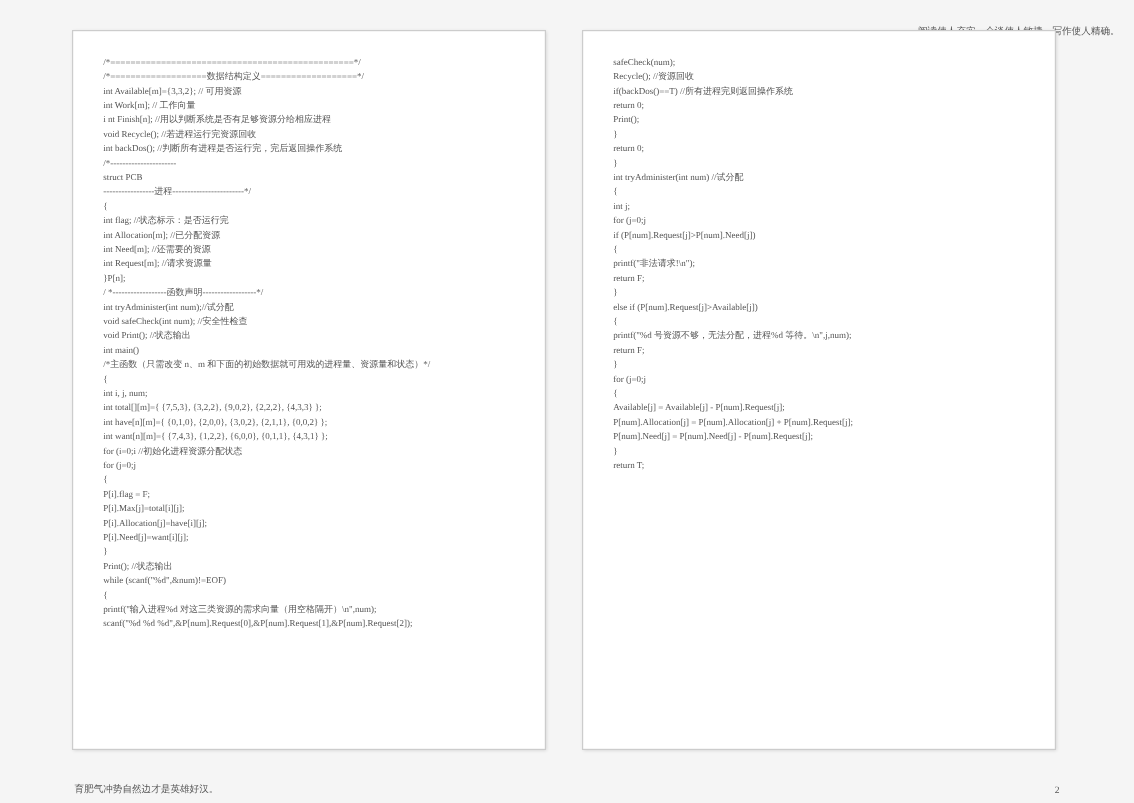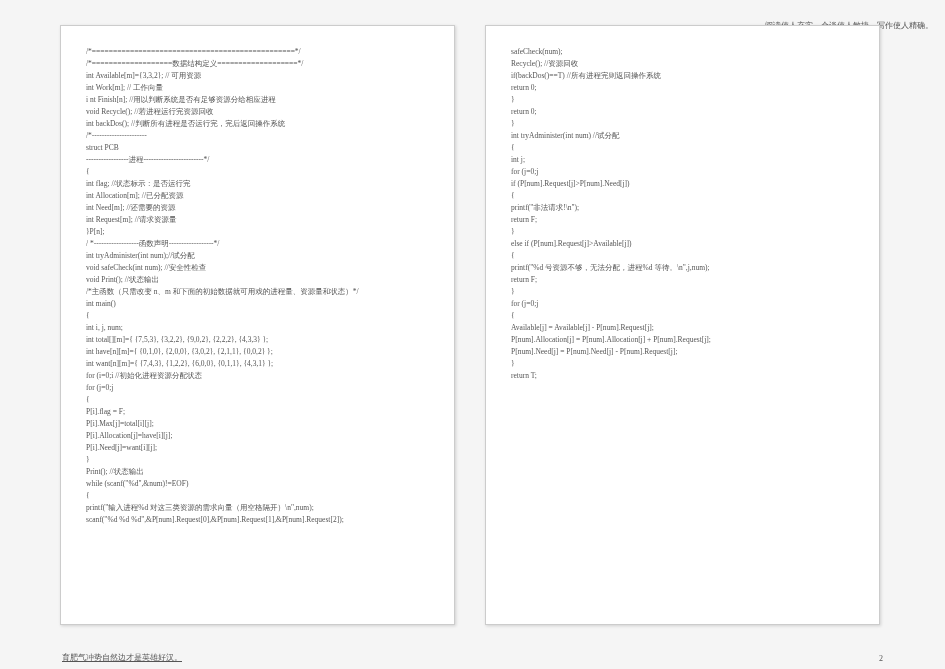--- a/index.html
+++ b/index.html
@@ -41,21 +41,20 @@
       font-size: 8px;
       color: #555;
       font-family: Liberation Serif, serif;
     }
     .bottom-left-note {
       position: absolute;
       bottom: 6px;
       left: 62px;
       font-size: 8px;
       color: #555;
-      text-decoration: underline;
     }
     .bottom-right-num {
       position: absolute;
       bottom: 6px;
       right: 62px;
       font-size: 8px;
       color: #555;
     }
   </style>
 </head>
@@ -81,22 +80,22 @@
         <div class="code-line">     int flag;             //状态标示：是否运行完</div>
         <div class="code-line">     int Allocation[m];    //已分配资源</div>
         <div class="code-line">     int Need[m];          //还需要的资源</div>
         <div class="code-line">     int Request[m];       //请求资源量</div>
         <div class="code-line">  }P[n];</div>
         <div class="code-line"></div>
         <div class="code-line">/ *------------------函数声明------------------*/</div>
         <div class="code-line">int tryAdminister(int num);//试分配</div>
         <div class="code-line">void safeCheck(int num);    //安全性检查</div>
         <div class="code-line">void Print();               //状态输出</div>
+        <div class="code-line">int main()</div>
         <div class="code-line">/*主函数（只需改变 n、m 和下面的初始数据就可用戏的进程量、资源量和状态）*/</div>
-        <div class="code-line">int main()</div>
         <div class="code-line">{</div>
         <div class="code-line">     int i, j, num;</div>
         <div class="code-line">     int total[][m]={ {7,5,3}, {3,2,2}, {9,0,2}, {2,2,2}, {4,3,3} };</div>
         <div class="code-line">     int have[n][m]={ {0,1,0}, {2,0,0}, {3,0,2}, {2,1,1}, {0,0,2} };</div>
         <div class="code-line">     int want[n][m]={ {7,4,3}, {1,2,2}, {6,0,0}, {0,1,1}, {4,3,1} };</div>
         <div class="code-line"></div>
         <div class="code-line">     for (i=0;i                       //初始化进程资源分配状态</div>
         <div class="code-line">         for (j=0;j</div>
         <div class="code-line">             {</div>
         <div class="code-line">             P[i].flag = F;</div>
@@ -116,20 +115,21 @@
   </div>
 
   <div class="page">
     <div id="code2">
         <div class="code-line">             safeCheck(num);</div>
         <div class="code-line"></div>
         <div class="code-line">         Recycle();                          //资源回收</div>
         <div class="code-line">         if(backDos()==T)                    //所有进程完则返回操作系统</div>
         <div class="code-line">    return 0;</div>
         <div class="code-line"></div>
+        <div class="code-line">         Print();</div>
         <div class="code-line">     }</div>
         <div class="code-line"></div>
         <div class="code-line">    return 0;</div>
         <div class="code-line"></div>
         <div class="code-line">}</div>
         <div class="code-line"></div>
         <div class="code-line"> int tryAdminister(int num)                             //试分配</div>
         <div class="code-line"> {</div>
         <div class="code-line">              int j;</div>
         <div class="code-line">         for (j=0;j</div>

